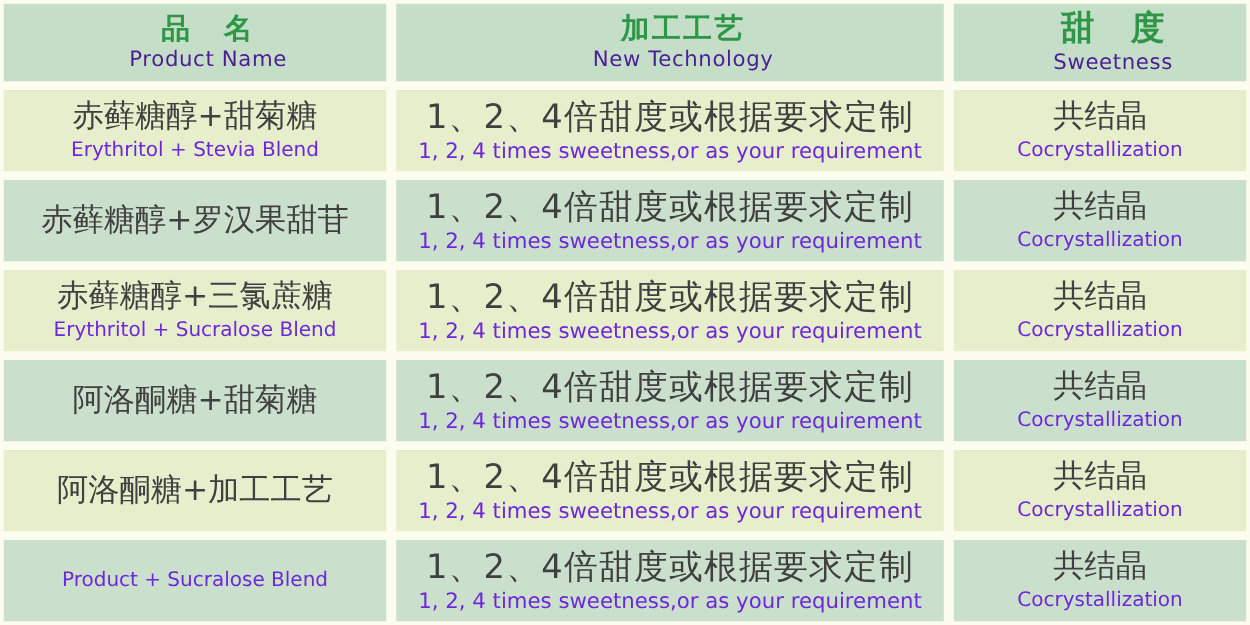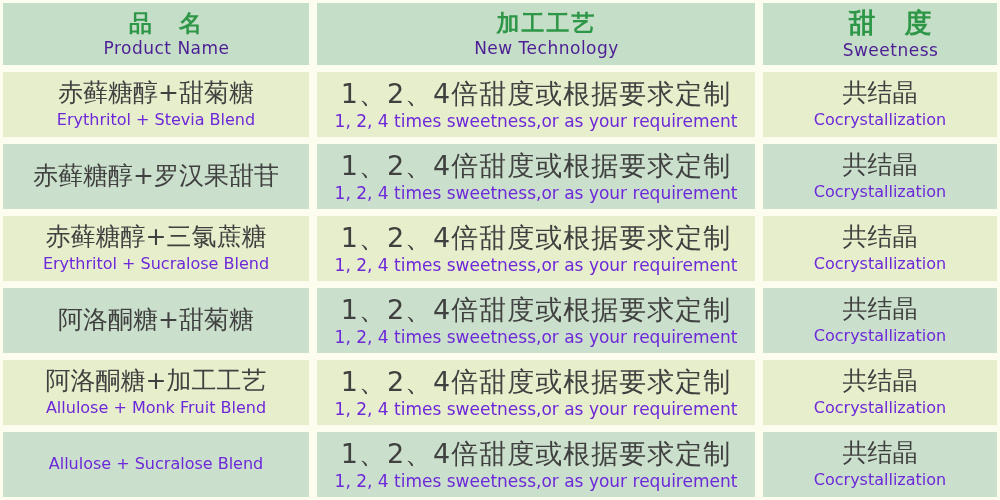--- a/index.html
+++ b/index.html
@@ -126,33 +126,32 @@
     <div class="cn">1、2、4倍甜度或根据要求定制</div>
     <div class="en">1, 2, 4 times sweetness,or as your requirement</div>
   </div>
   <div class="cell tone-green">
     <div class="cn">共结晶</div>
     <div class="en">Cocrystallization</div>
   </div>
 
   <div class="cell tone-yellow">
     <div class="cn">阿洛酮糖+加工工艺</div>
-    <div class="en">Allulose + Monk Fruit Blend</div>
   </div>
   <div class="cell tone-yellow cell-sweet">
     <div class="cn">1、2、4倍甜度或根据要求定制</div>
     <div class="en">1, 2, 4 times sweetness,or as your requirement</div>
   </div>
   <div class="cell tone-yellow">
     <div class="cn">共结晶</div>
     <div class="en">Cocrystallization</div>
   </div>
 
   <div class="cell tone-green">
-    <div class="en">Allulose + Sucralose Blend</div>
+    <div class="en">Product + Sucralose Blend</div>
   </div>
   <div class="cell tone-green cell-sweet">
     <div class="cn">1、2、4倍甜度或根据要求定制</div>
     <div class="en">1, 2, 4 times sweetness,or as your requirement</div>
   </div>
   <div class="cell tone-green">
     <div class="cn">共结晶</div>
     <div class="en">Cocrystallization</div>
   </div>
 

